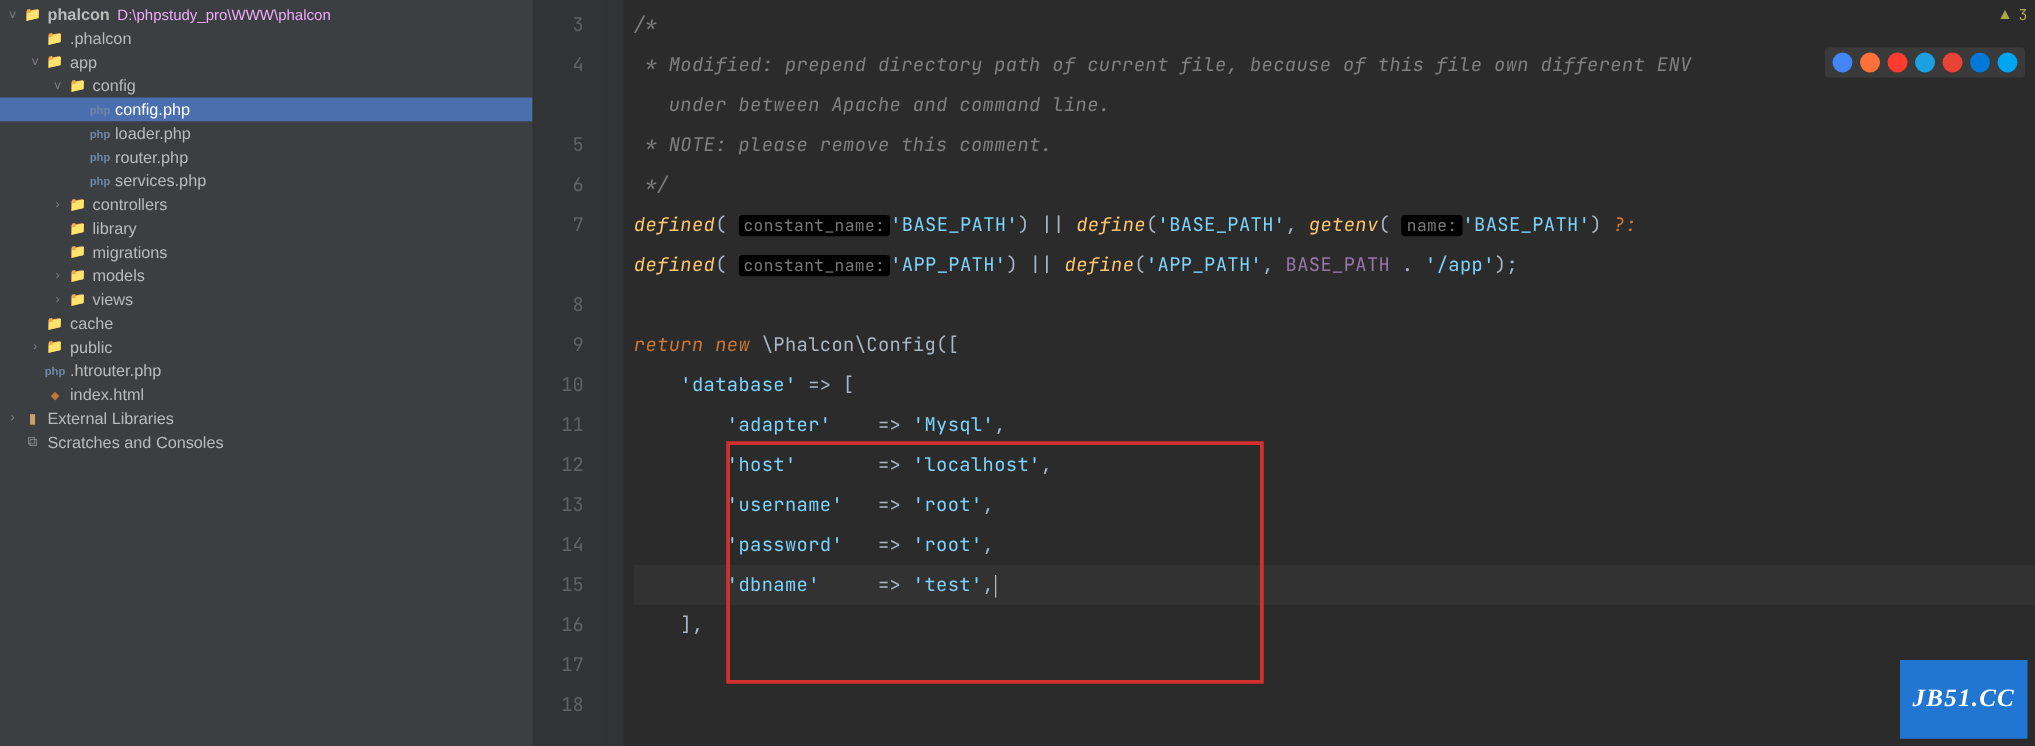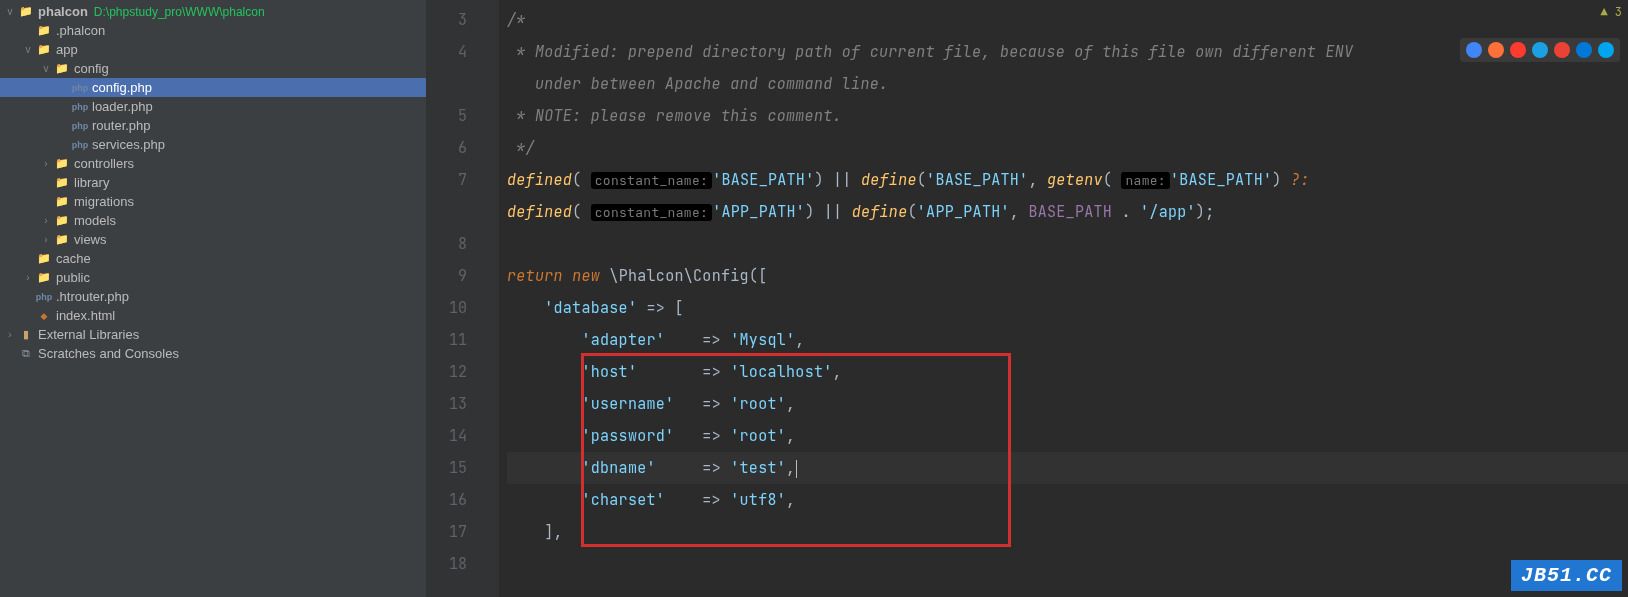--- a/index.html
+++ b/index.html
@@ -43,21 +43,21 @@
   margin-right: 4px;
   display: inline-flex;
   align-items: center;
   justify-content: center;
   font-size: 11px;
 }
 .folder-icon { color: #87939a; }
 .php-icon { color: #6e88a6; font-size: 9px; font-weight: bold; }
 .html-icon { color: #c57633; font-size: 9px; }
 .lib-icon { color: #c9a26b; }
-.path-hint { color: #22c55e; margin-left: 6px; font-size: 12px; text-align: right; }
+.path-hint { color: #f0abfc; margin-left: 6px; font-size: 12px; text-align: right; }
 .indent-0 { padding-left: 4px; }
 .indent-1 { padding-left: 22px; }
 .indent-2 { padding-left: 40px; }
 .indent-3 { padding-left: 58px; }
 
 .editor {
   flex: 1;
   background: #2b2b2b;
   display: flex;
   position: relative;
@@ -104,25 +104,25 @@
   position: absolute;
   border: 3px solid #d32f2f;
   pointer-events: none;
 }
 .watermark {
   position: absolute;
   right: 6px;
   bottom: 6px;
   background: #2176d2;
   color: #fff;
-  font-family: Liberation Mono, monospace;
+  font-family: Liberation Serif, serif;
   font-weight: bold;
   font-style: italic;
   font-size: 20px;
-  padding: 4px 10px;
+  padding: 20px 10px;
   letter-spacing: 1px;
 }
 .browser-icons {
   position: absolute;
   top: 38px;
   right: 8px;
   display: flex;
   gap: 6px;
   background: #3a3a3a;
   padding: 4px 6px;
@@ -282,21 +282,20 @@
     <div class="code-line"><span class="c-func">defined</span><span class="c-op">( </span><span class="c-paramhint">constant_name:</span><span class="c-string">'BASE_PATH'</span><span class="c-op">) </span><span class="c-op">||</span><span class="c-op"> </span><span class="c-func">define</span><span class="c-op">(</span><span class="c-string">'BASE_PATH'</span><span class="c-op">, </span><span class="c-func">getenv</span><span class="c-op">( </span><span class="c-paramhint">name:</span><span class="c-string">'BASE_PATH'</span><span class="c-op">) </span><span class="c-keyword">?:</span></div>
     <div class="code-line"><span class="c-func">defined</span><span class="c-op">( </span><span class="c-paramhint">constant_name:</span><span class="c-string">'APP_PATH'</span><span class="c-op">) </span><span class="c-op">||</span><span class="c-op"> </span><span class="c-func">define</span><span class="c-op">(</span><span class="c-string">'APP_PATH'</span><span class="c-op">, </span><span class="c-const">BASE_PATH</span><span class="c-op"> . </span><span class="c-string">'/app'</span><span class="c-op">);</span></div>
     <div class="code-line"></div>
     <div class="code-line"><span class="c-keyword">return</span> <span class="c-keyword">new</span> <span class="c-class c-underline">\Phalcon\</span><span class="c-class c-underline">Config</span><span class="c-op">([</span></div>
     <div class="code-line">    <span class="c-string">'database'</span> <span class="c-op">=&gt;</span> <span class="c-op">[</span></div>
     <div class="code-line">        <span class="c-string">'adapter'</span>    <span class="c-op">=&gt;</span> <span class="c-string">'Mysql'</span><span class="c-op">,</span></div>
     <div class="code-line">        <span class="c-string">'host'</span>       <span class="c-op">=&gt;</span> <span class="c-string">'localhost'</span><span class="c-op">,</span></div>
     <div class="code-line">        <span class="c-string">'username'</span>   <span class="c-op">=&gt;</span> <span class="c-string">'root'</span><span class="c-op">,</span></div>
     <div class="code-line">        <span class="c-string">'password'</span>   <span class="c-op">=&gt;</span> <span class="c-string">'root'</span><span class="c-op">,</span></div>
     <div class="code-line current">        <span class="c-string">'dbname'</span>     <span class="c-op">=&gt;</span> <span class="c-string">'test'</span><span class="c-op">,</span><span class="caret"></span></div>
-    <div class="code-line">        <span class="c-string">'charset'</span>    <span class="c-op">=&gt;</span> <span class="c-string">'utf8'</span><span class="c-op">,</span></div>
     <div class="code-line">    <span class="c-op">],</span></div>
 
     <div class="redbox" style="top:353px; left:82px; width:430px; height:194px;"></div>
   </div>
 
   <div class="warn-badge">▲ <span>3</span></div>
 
   <div class="browser-icons" id="browsers">
       <span style="background: rgb(66, 133, 244);"></span>
       <span style="background: rgb(255, 113, 57);"></span>

